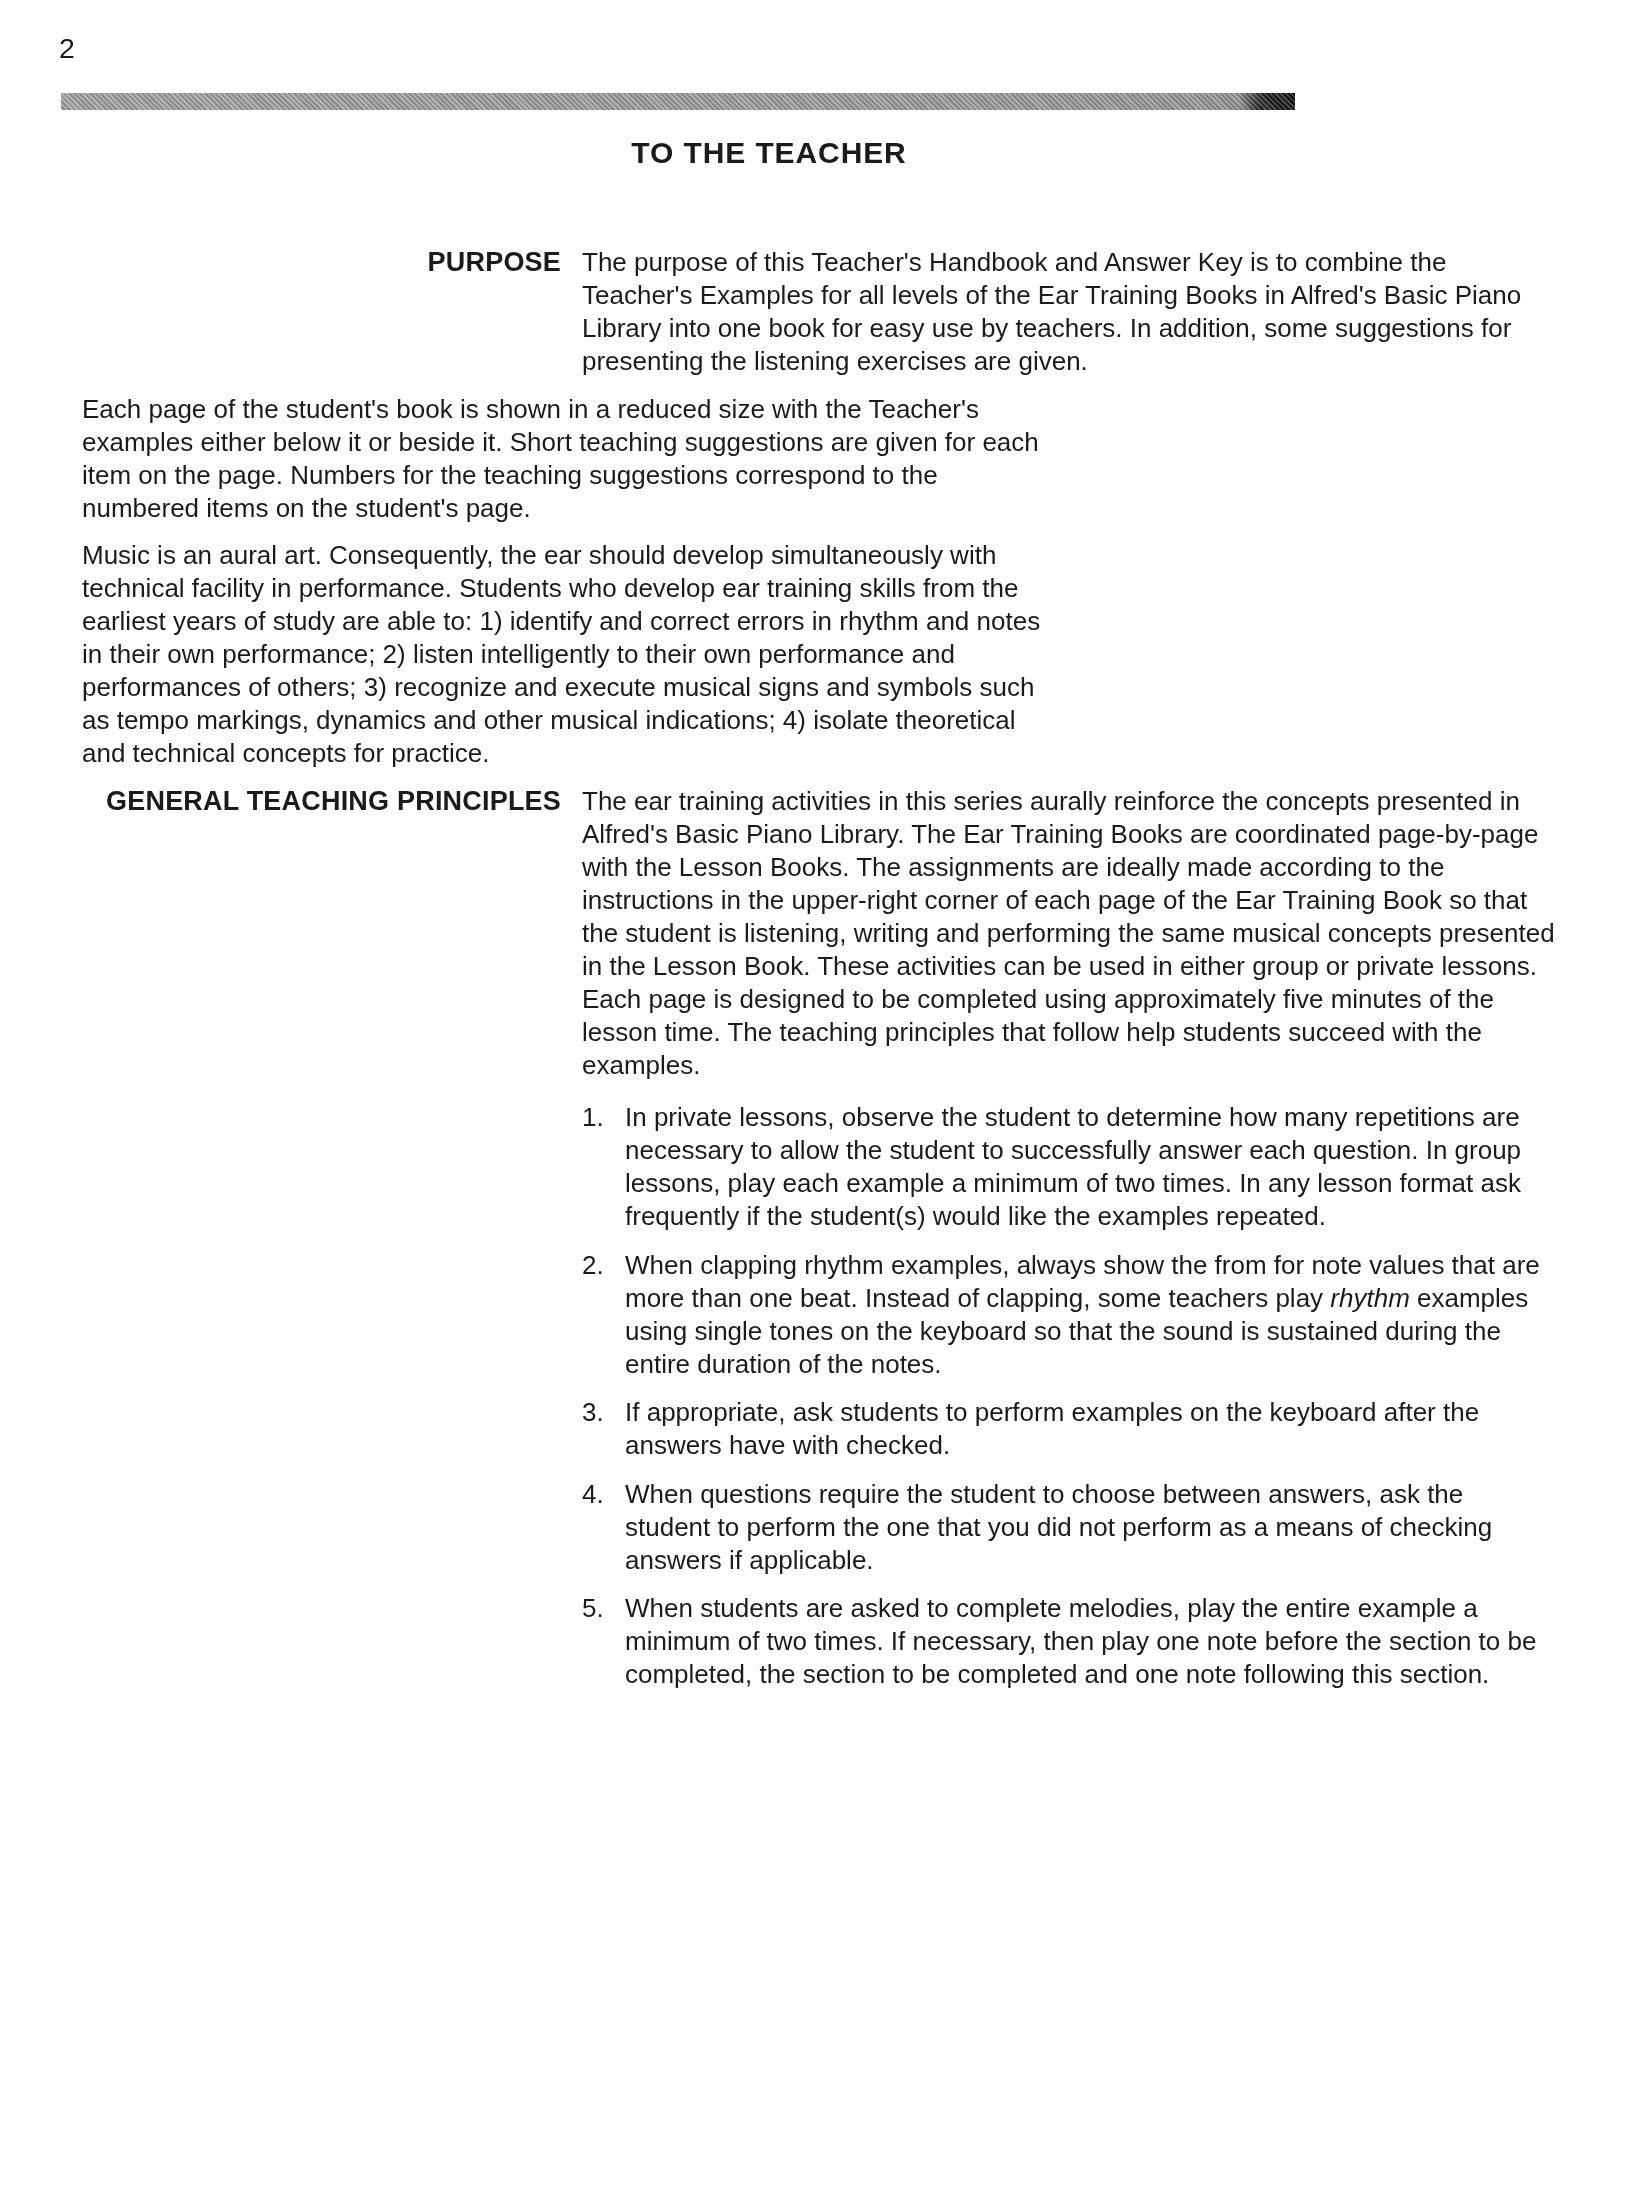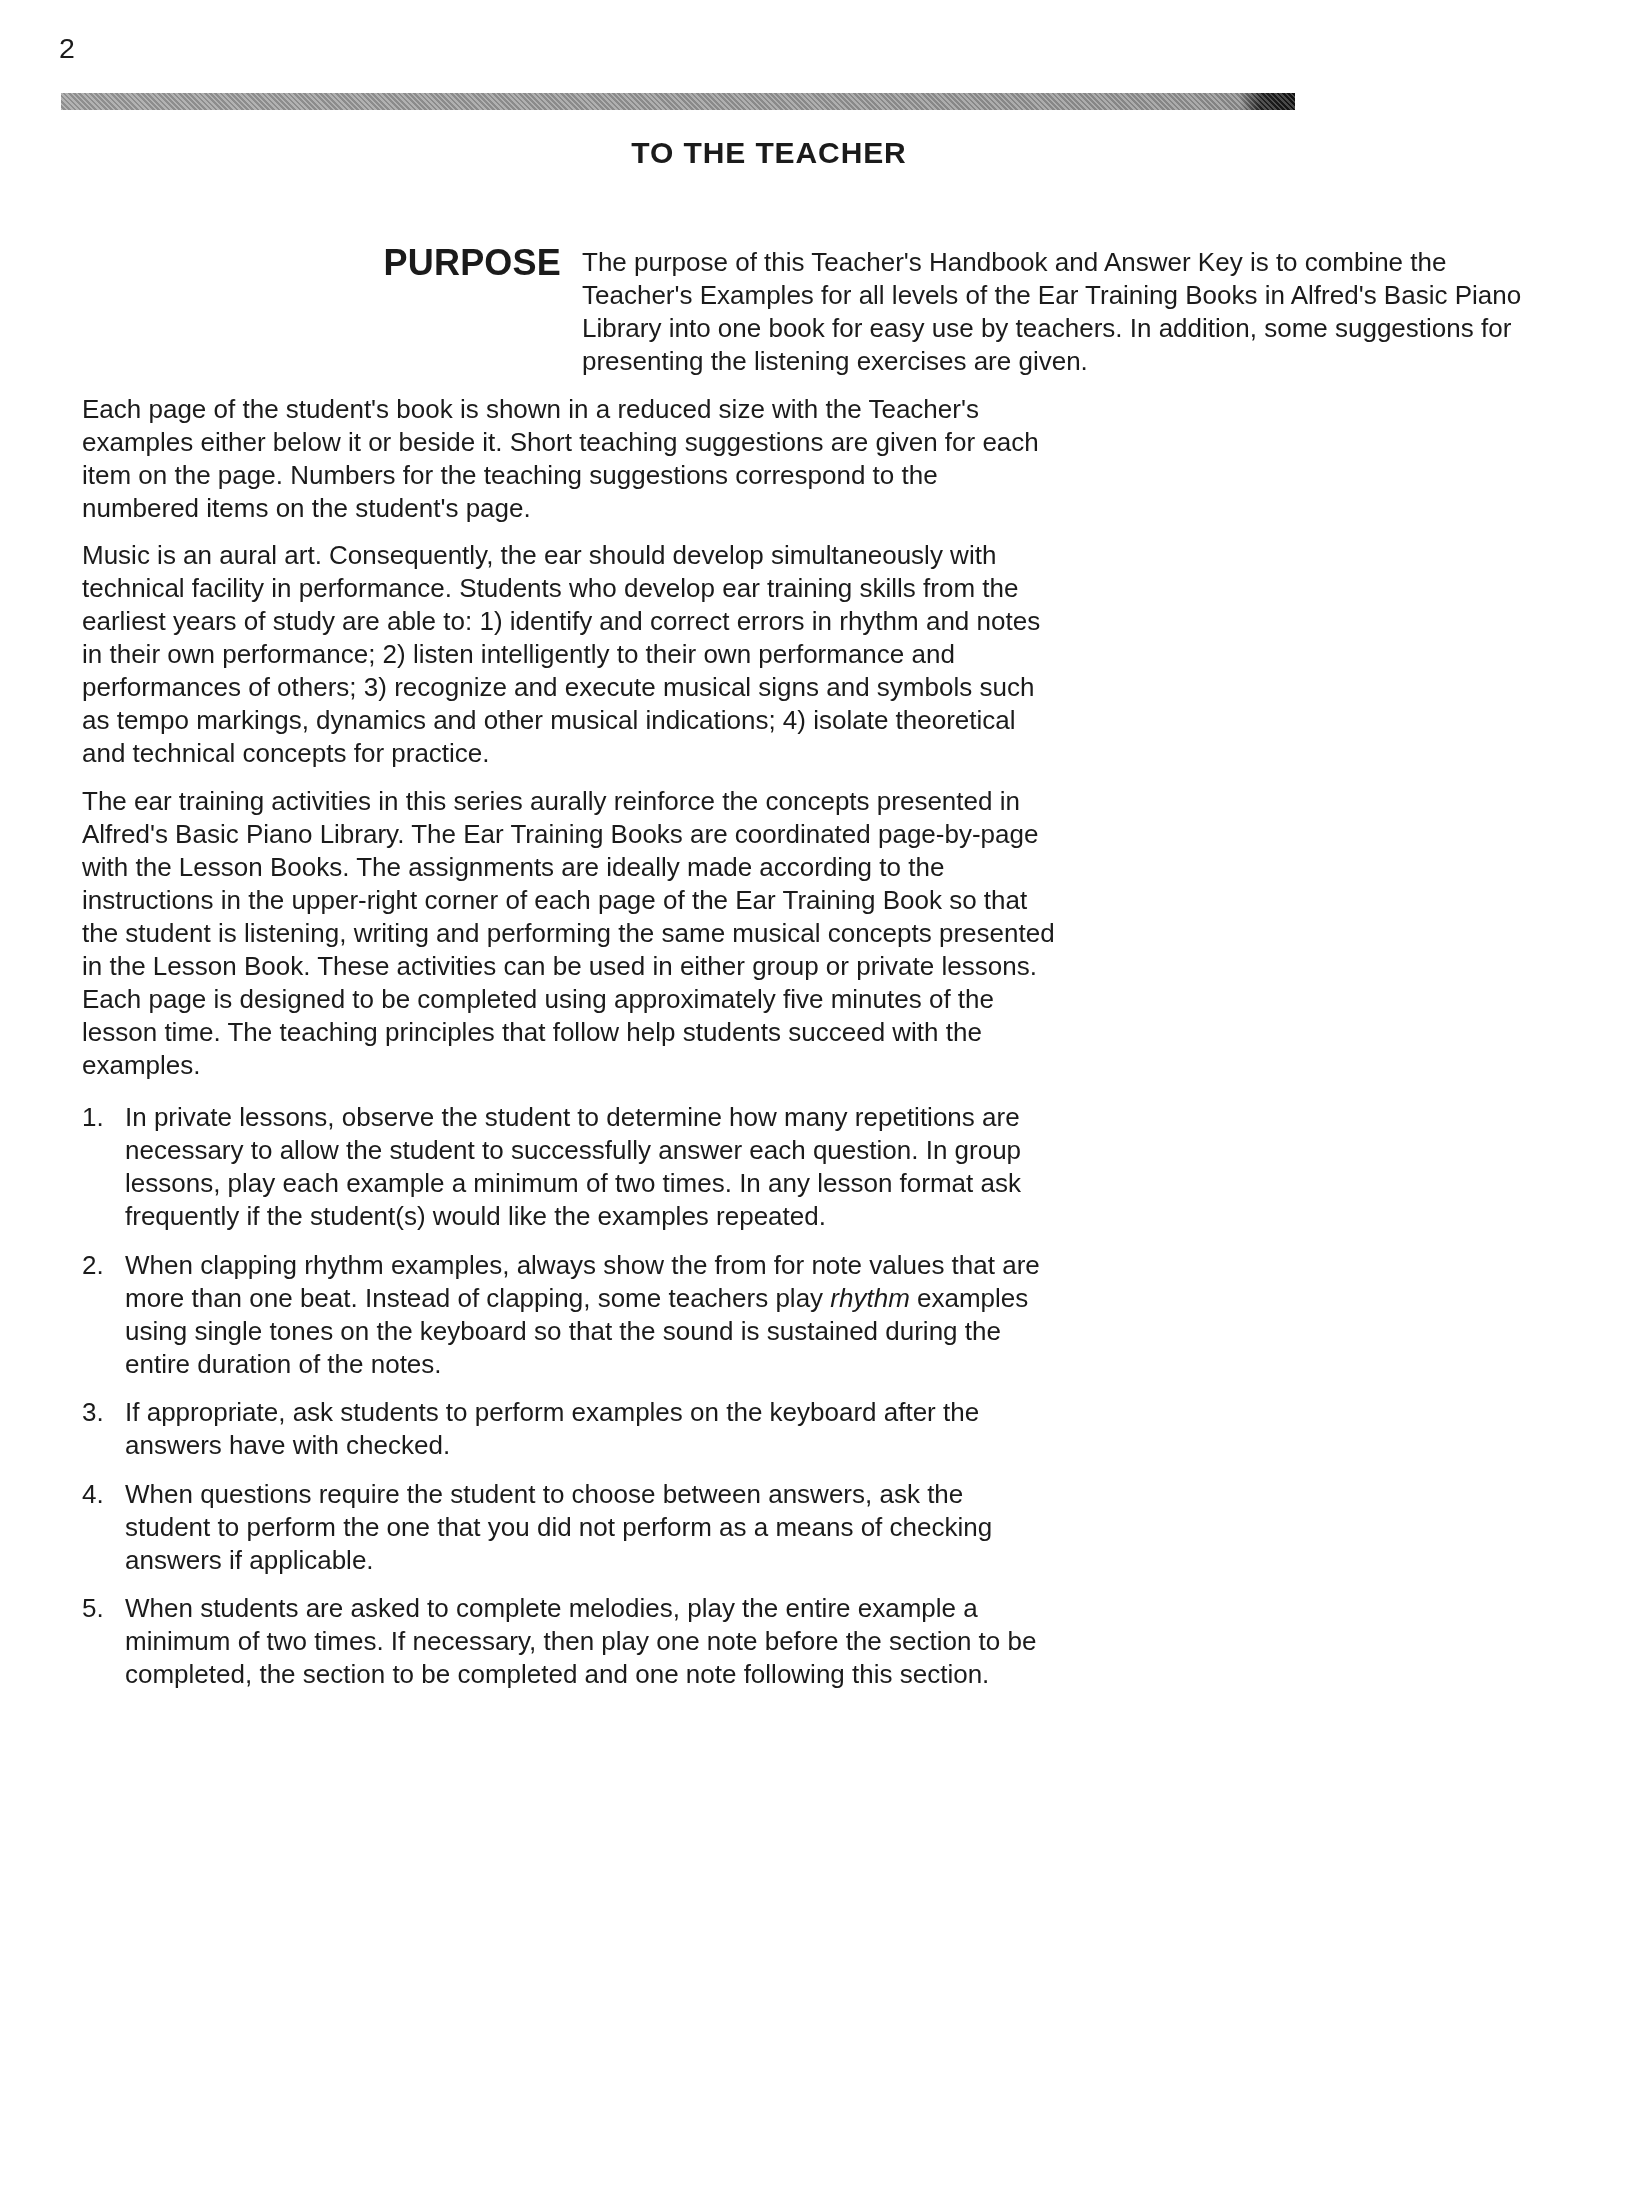--- a/index.html
+++ b/index.html
@@ -51,21 +51,21 @@
   .section {
     display: flex;
     align-items: flex-start;
     margin-bottom: 14.7px;
   }
   .section-heading {
     flex: 0 0 500px;
     width: 500px;
     text-align: right;
     font-weight: bold;
-    font-size: 36px;
+    font-size: 27px;
     line-height: 33px;
     letter-spacing: 0.2px;
   }
   .section-body {
     margin-left: 21px;
     width: 975px;
     font-size: 26px;
     line-height: 33px;
   }
   .principles {
@@ -107,20 +107,21 @@
 
   <div class="section">
     <div class="section-body">Each page of the student's book is shown in a reduced size with the Teacher's examples either below it or beside it.  Short teaching suggestions are given for each item on the page.  Numbers for the teaching suggestions correspond to the numbered items on the student's page.</div>
   </div>
 
   <div class="section">
     <div class="section-body">Music is an aural art.  Consequently, the ear should develop simultaneously with technical facility in performance.  Students who develop ear training skills from the earliest years of study are able to:  1) identify and correct errors in rhythm and notes in their own performance;  2) listen intelligently to their own performance and performances of others;  3) recognize and execute musical signs and symbols such as tempo markings, dynamics and other musical indications;  4) isolate theoretical and technical concepts for practice.</div>
   </div>
 
   <div class="section">
+    <div class="section-heading">GENERAL TEACHING PRINCIPLES</div>
     <div class="section-body">
       <div>The ear training activities in this series aurally reinforce the concepts presented in Alfred's Basic Piano Library.  The Ear Training Books are coordinated page-by-page with the Lesson Books.  The assignments are ideally made according to the instructions in the upper-right corner of each page of the Ear Training Book so that the student is listening, writing and performing the same musical concepts presented in the Lesson Book.  These activities can be used in either group or private lessons.  Each page is designed to be completed using approximately five minutes of the lesson time.  The teaching principles that follow help students succeed with the examples.</div>
 
       <div class="principles">
 
         <div class="principle">
           <div class="principle-number">1.</div>
           <div class="principle-text">In private lessons, observe the student to determine how many repetitions are necessary to allow the student to successfully answer each question.  In group lessons, play each example a minimum of two times.  In any lesson format ask frequently if the student(s) would like the examples repeated.</div>
         </div>
 

